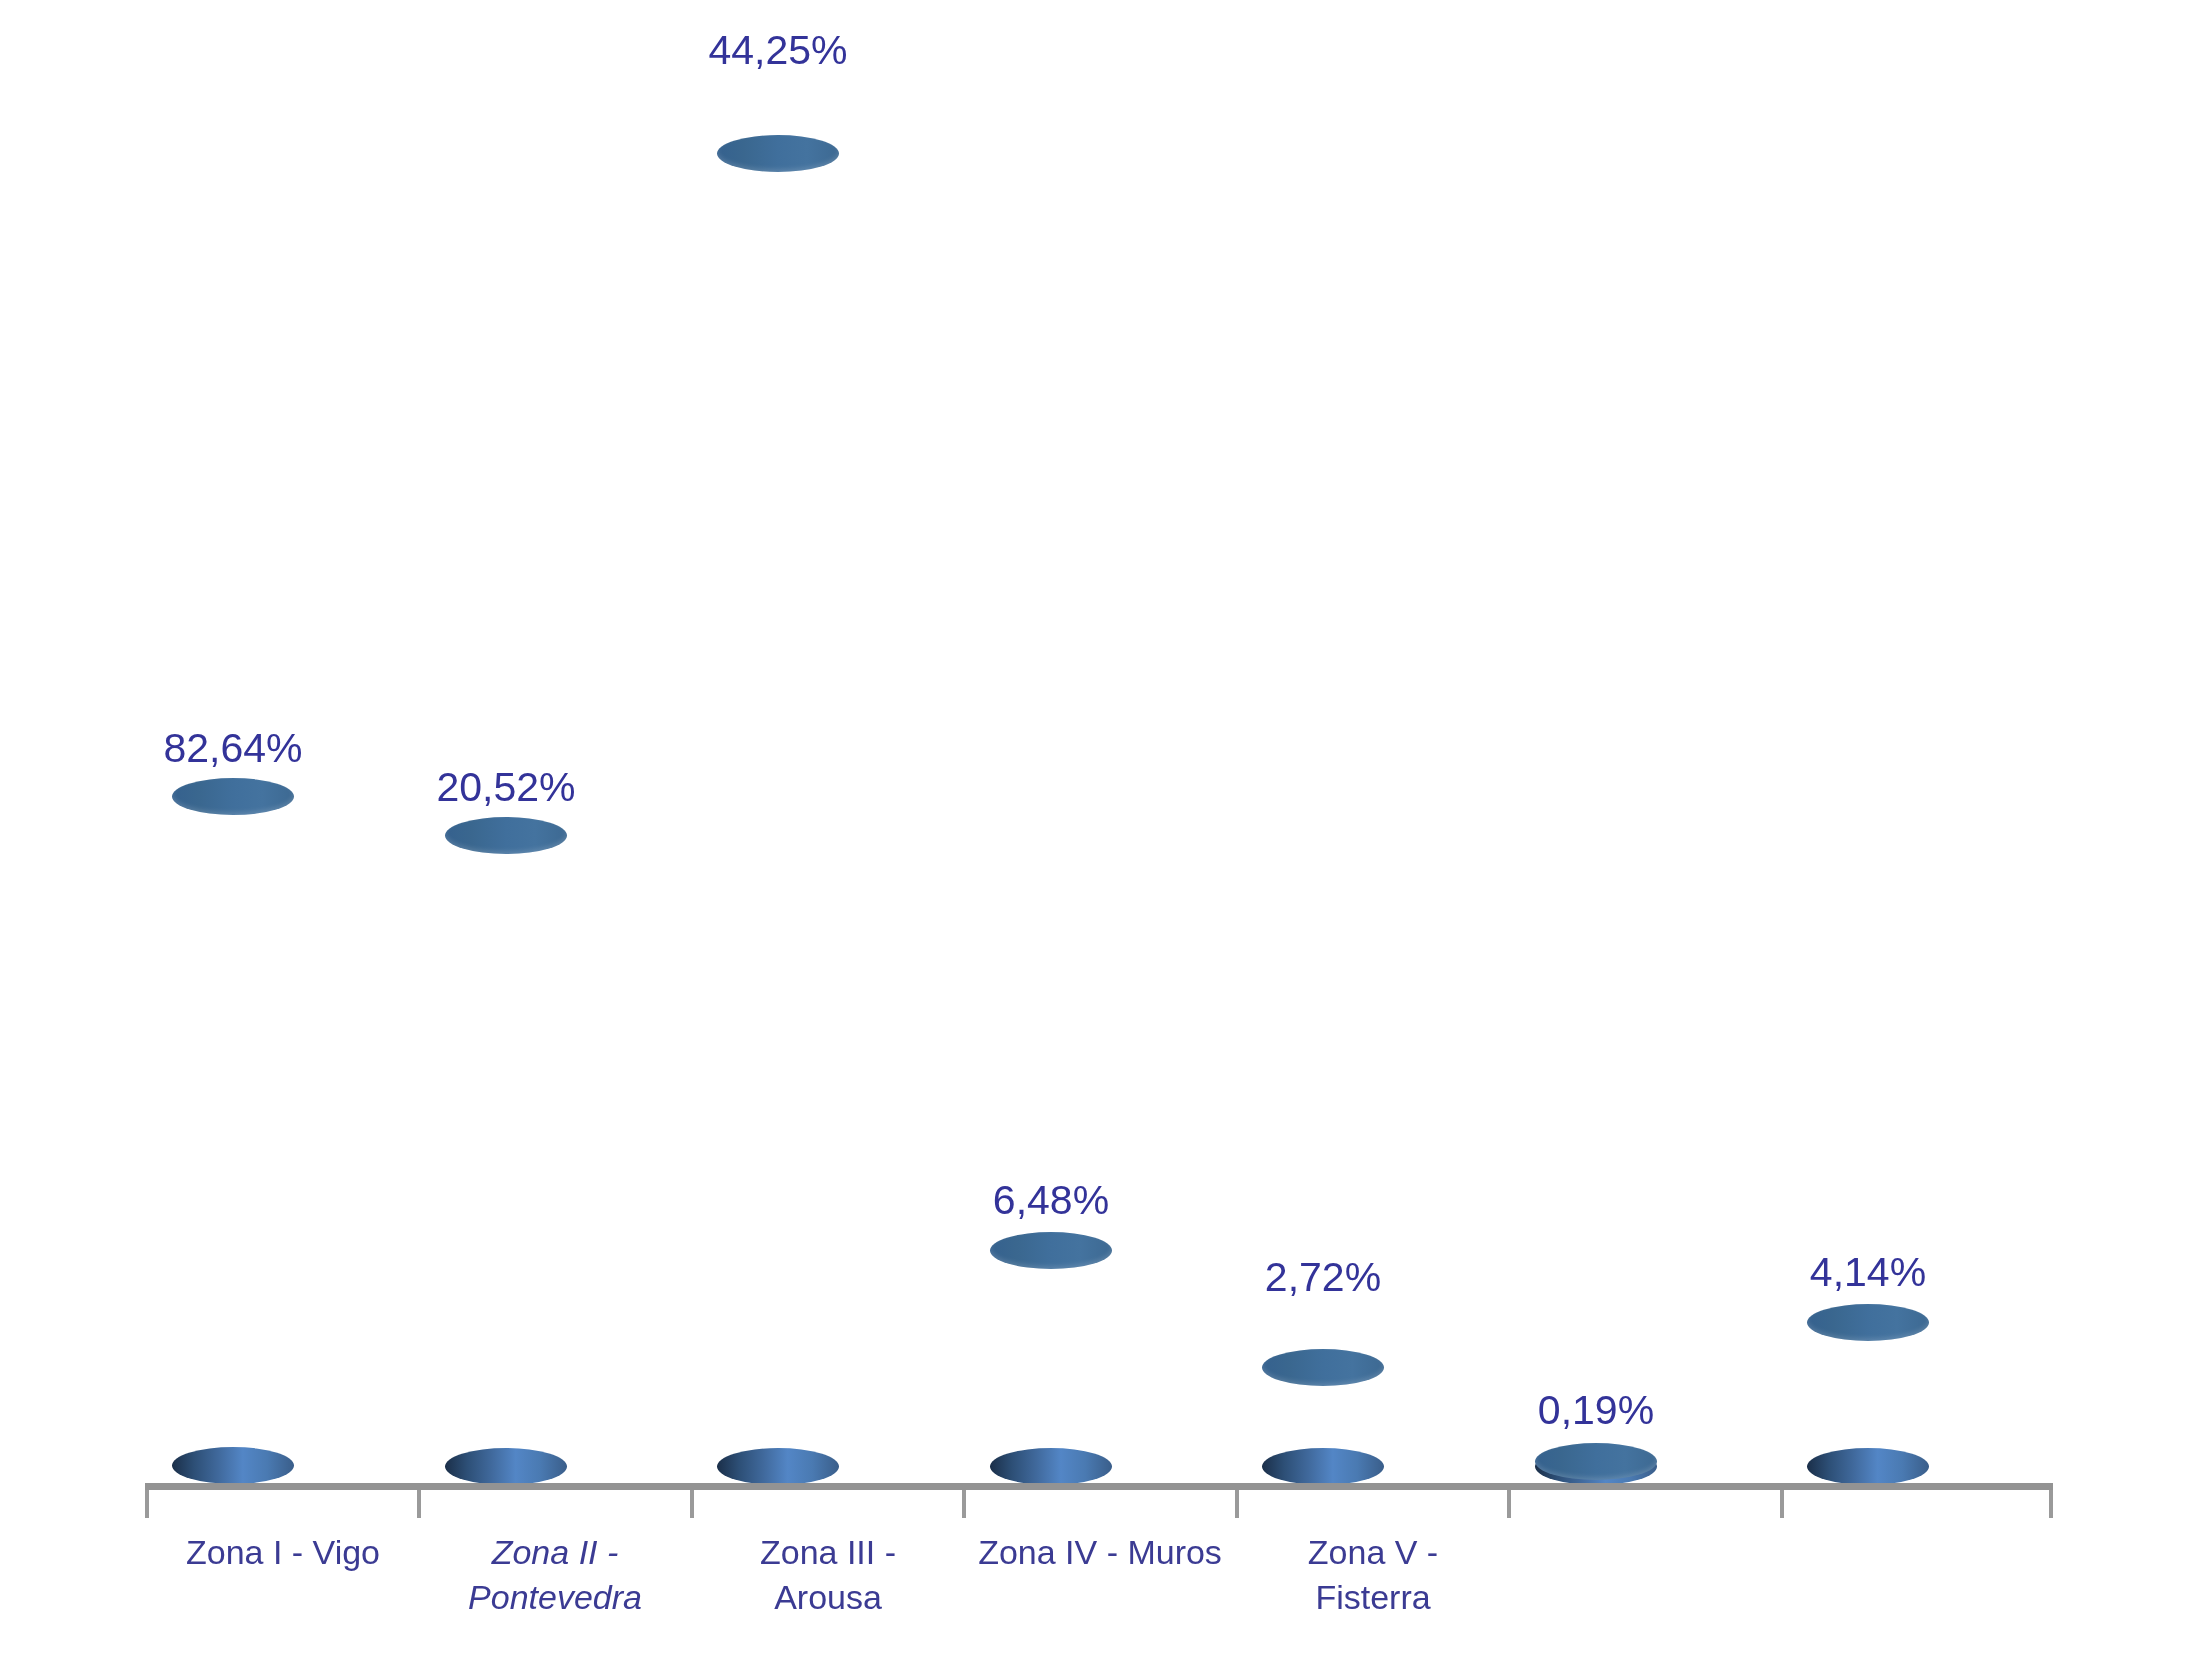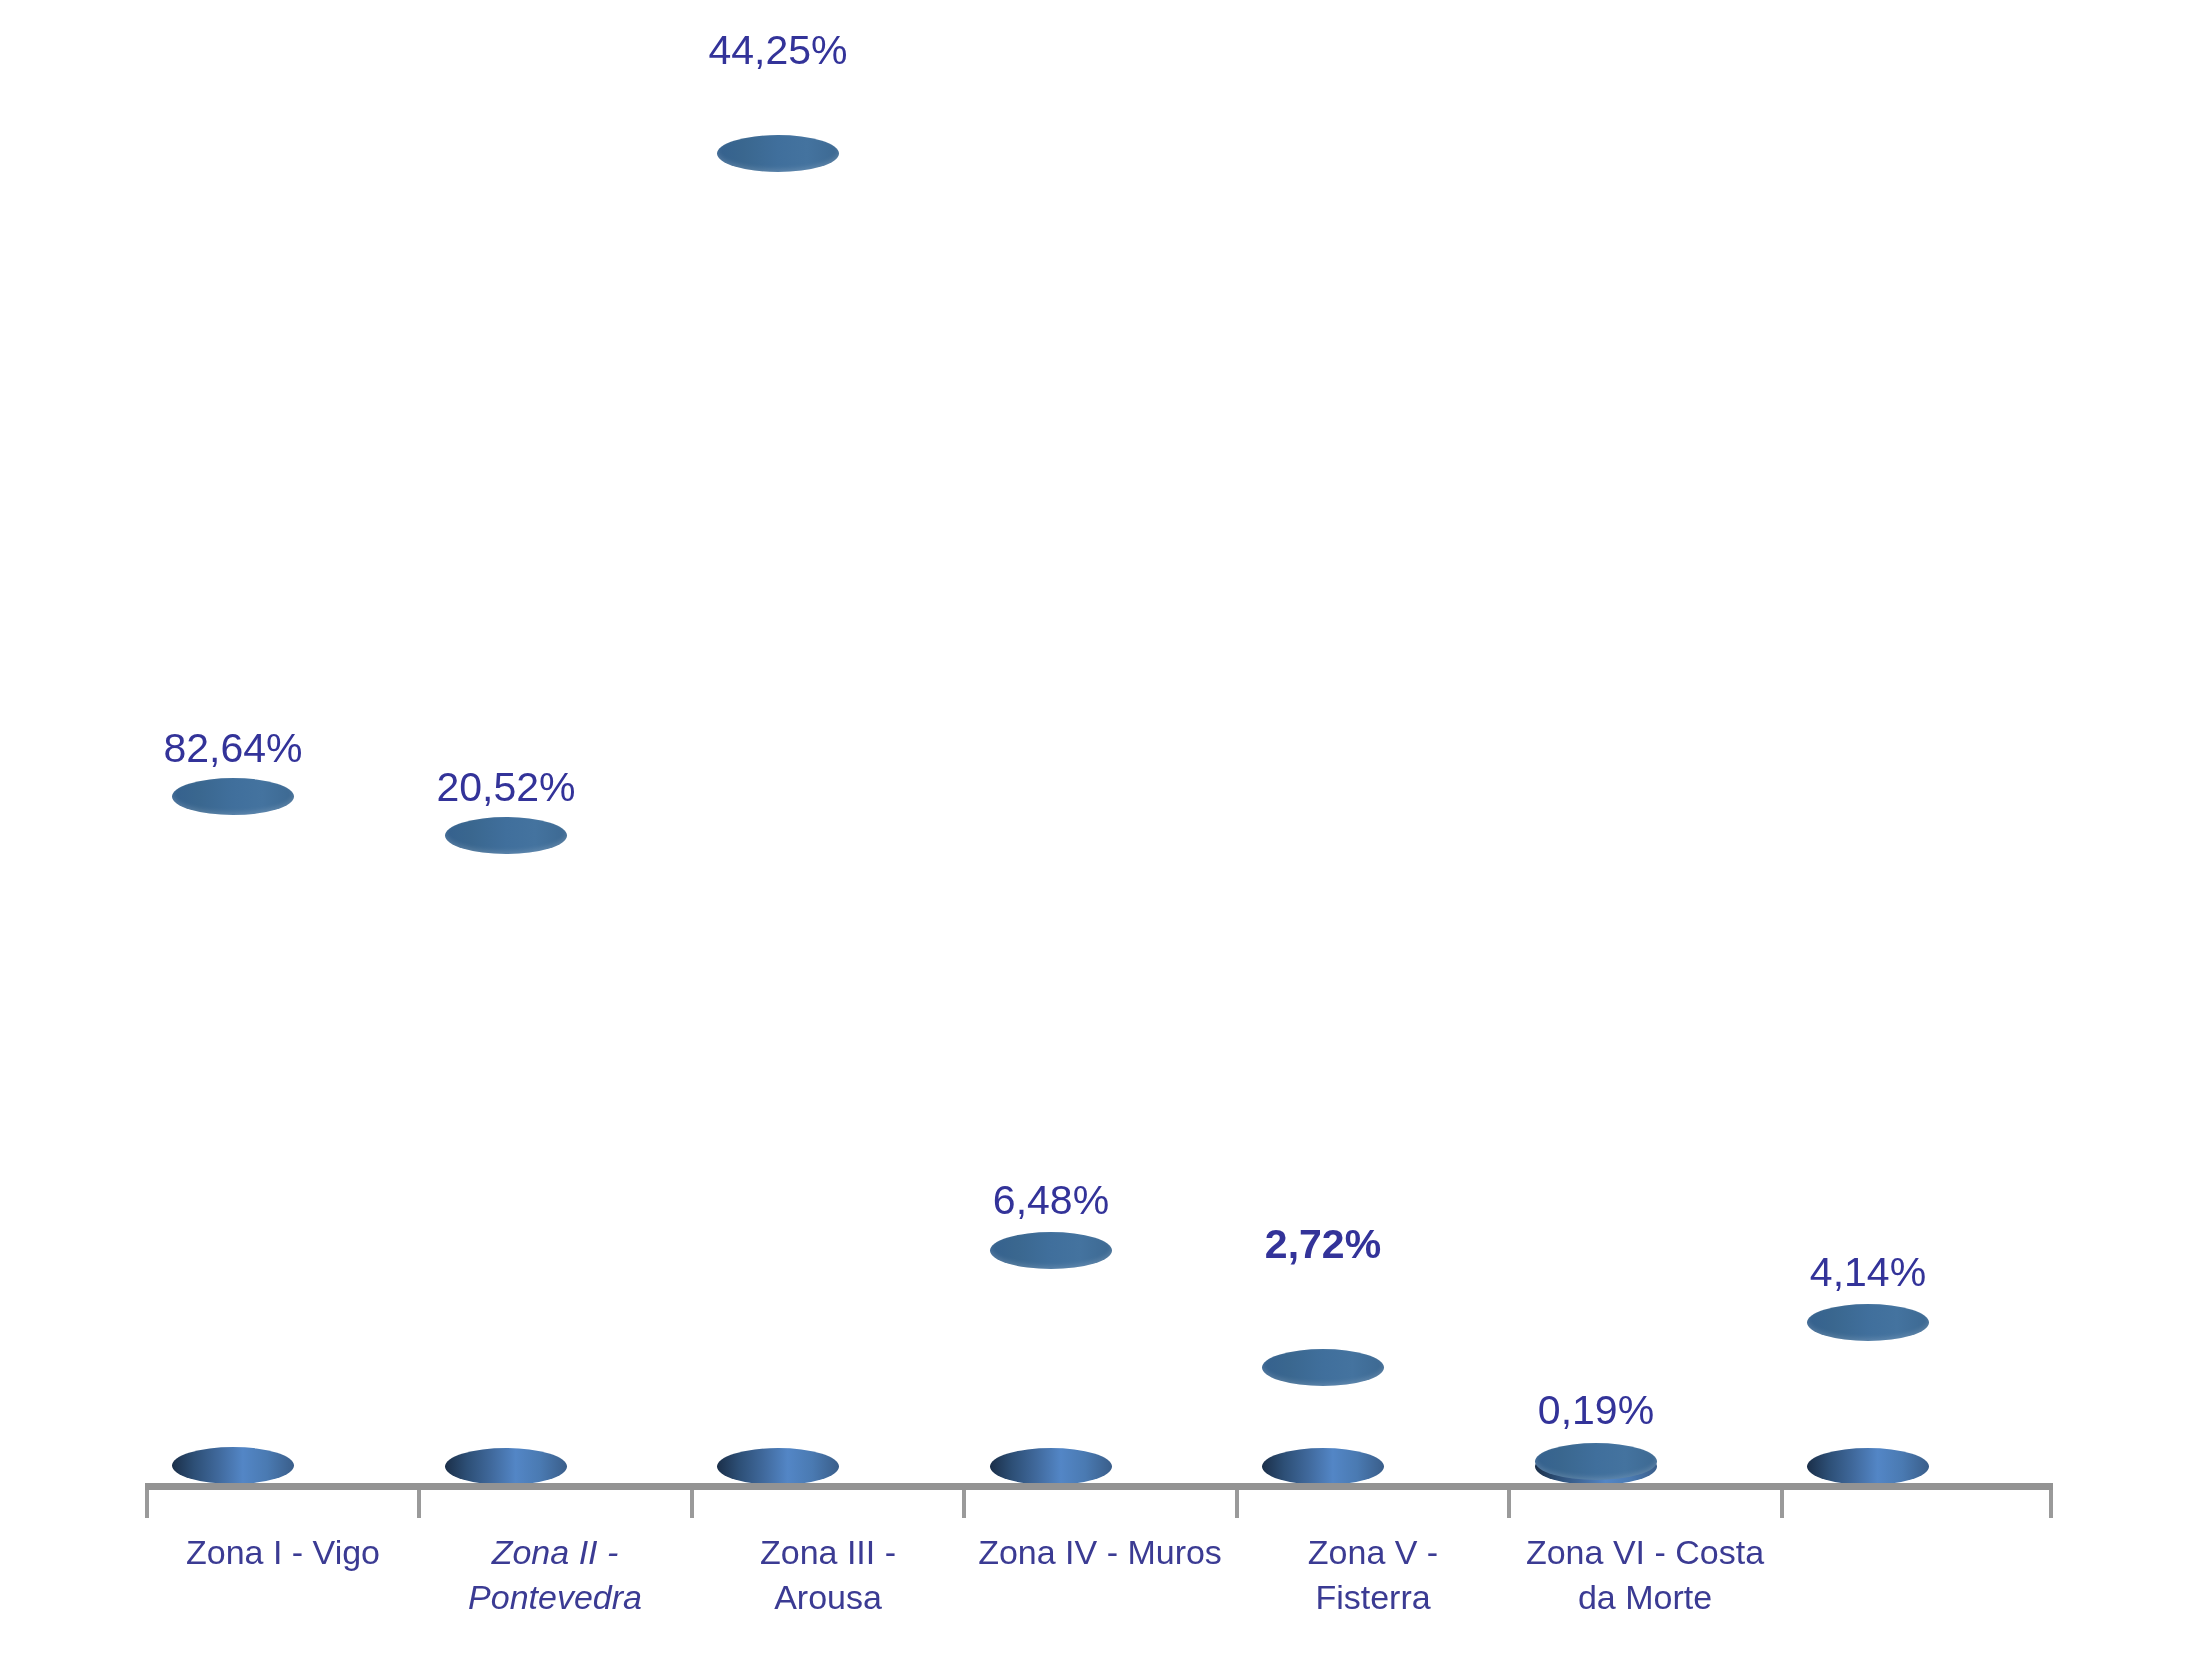--- a/index.html
+++ b/index.html
@@ -172,21 +172,21 @@
     </div>
     <div class="value-label" style="left:929px; top:1177px; width:244px;">6,48%</div>
 
     <div class="bar-group" style="left:1262px; width:122px; height:136px; bottom:189px;">
       <div class="cylinder" style="top:0; height:136px;">
         <div class="cyl-bottom" style="top:99px; height:37px;"></div>
         <div class="cyl-body" style="top:18.7px; height:99px;"></div>
         <div class="cyl-top" style="top:0; height:37px;"></div>
       </div>
     </div>
-    <div class="value-label" style="left:1201px; top:1221px; width:244px;font-weight:bold;">2,72%</div>
+    <div class="value-label" style="left:1201px; top:1254px; width:244px;">2,72%</div>
 
     <div class="bar-group" style="left:1535px; width:122px; height:42px; bottom:189px;">
       <div class="cylinder" style="top:0; height:42px;">
         <div class="cyl-bottom" style="top:4.9px; height:37px;"></div>
         <div class="cyl-body" style="top:18.7px; height:4.9px;"></div>
         <div class="cyl-top" style="top:0; height:37px;"></div>
       </div>
     </div>
     <div class="value-label" style="left:1474px; top:1387px; width:244px;">0,19%</div>
 
@@ -228,21 +228,17 @@
     <div class="cat-label" style="left:964px; width:272px;">
       <div>Zona IV - Muros</div>
       <div></div>
     </div>
 
     <div class="cat-label" style="left:1237px; width:272px;">
       <div>Zona V -</div>
       <div>Fisterra</div>
     </div>
 
-    <div class="cat-label" style="left:1509px; width:272px;">
-      <div>Zona VI - Costa</div>
-      <div>da Morte</div>
-    </div>
 
 
   </div>
 </div>
 
 
 </body></html>

